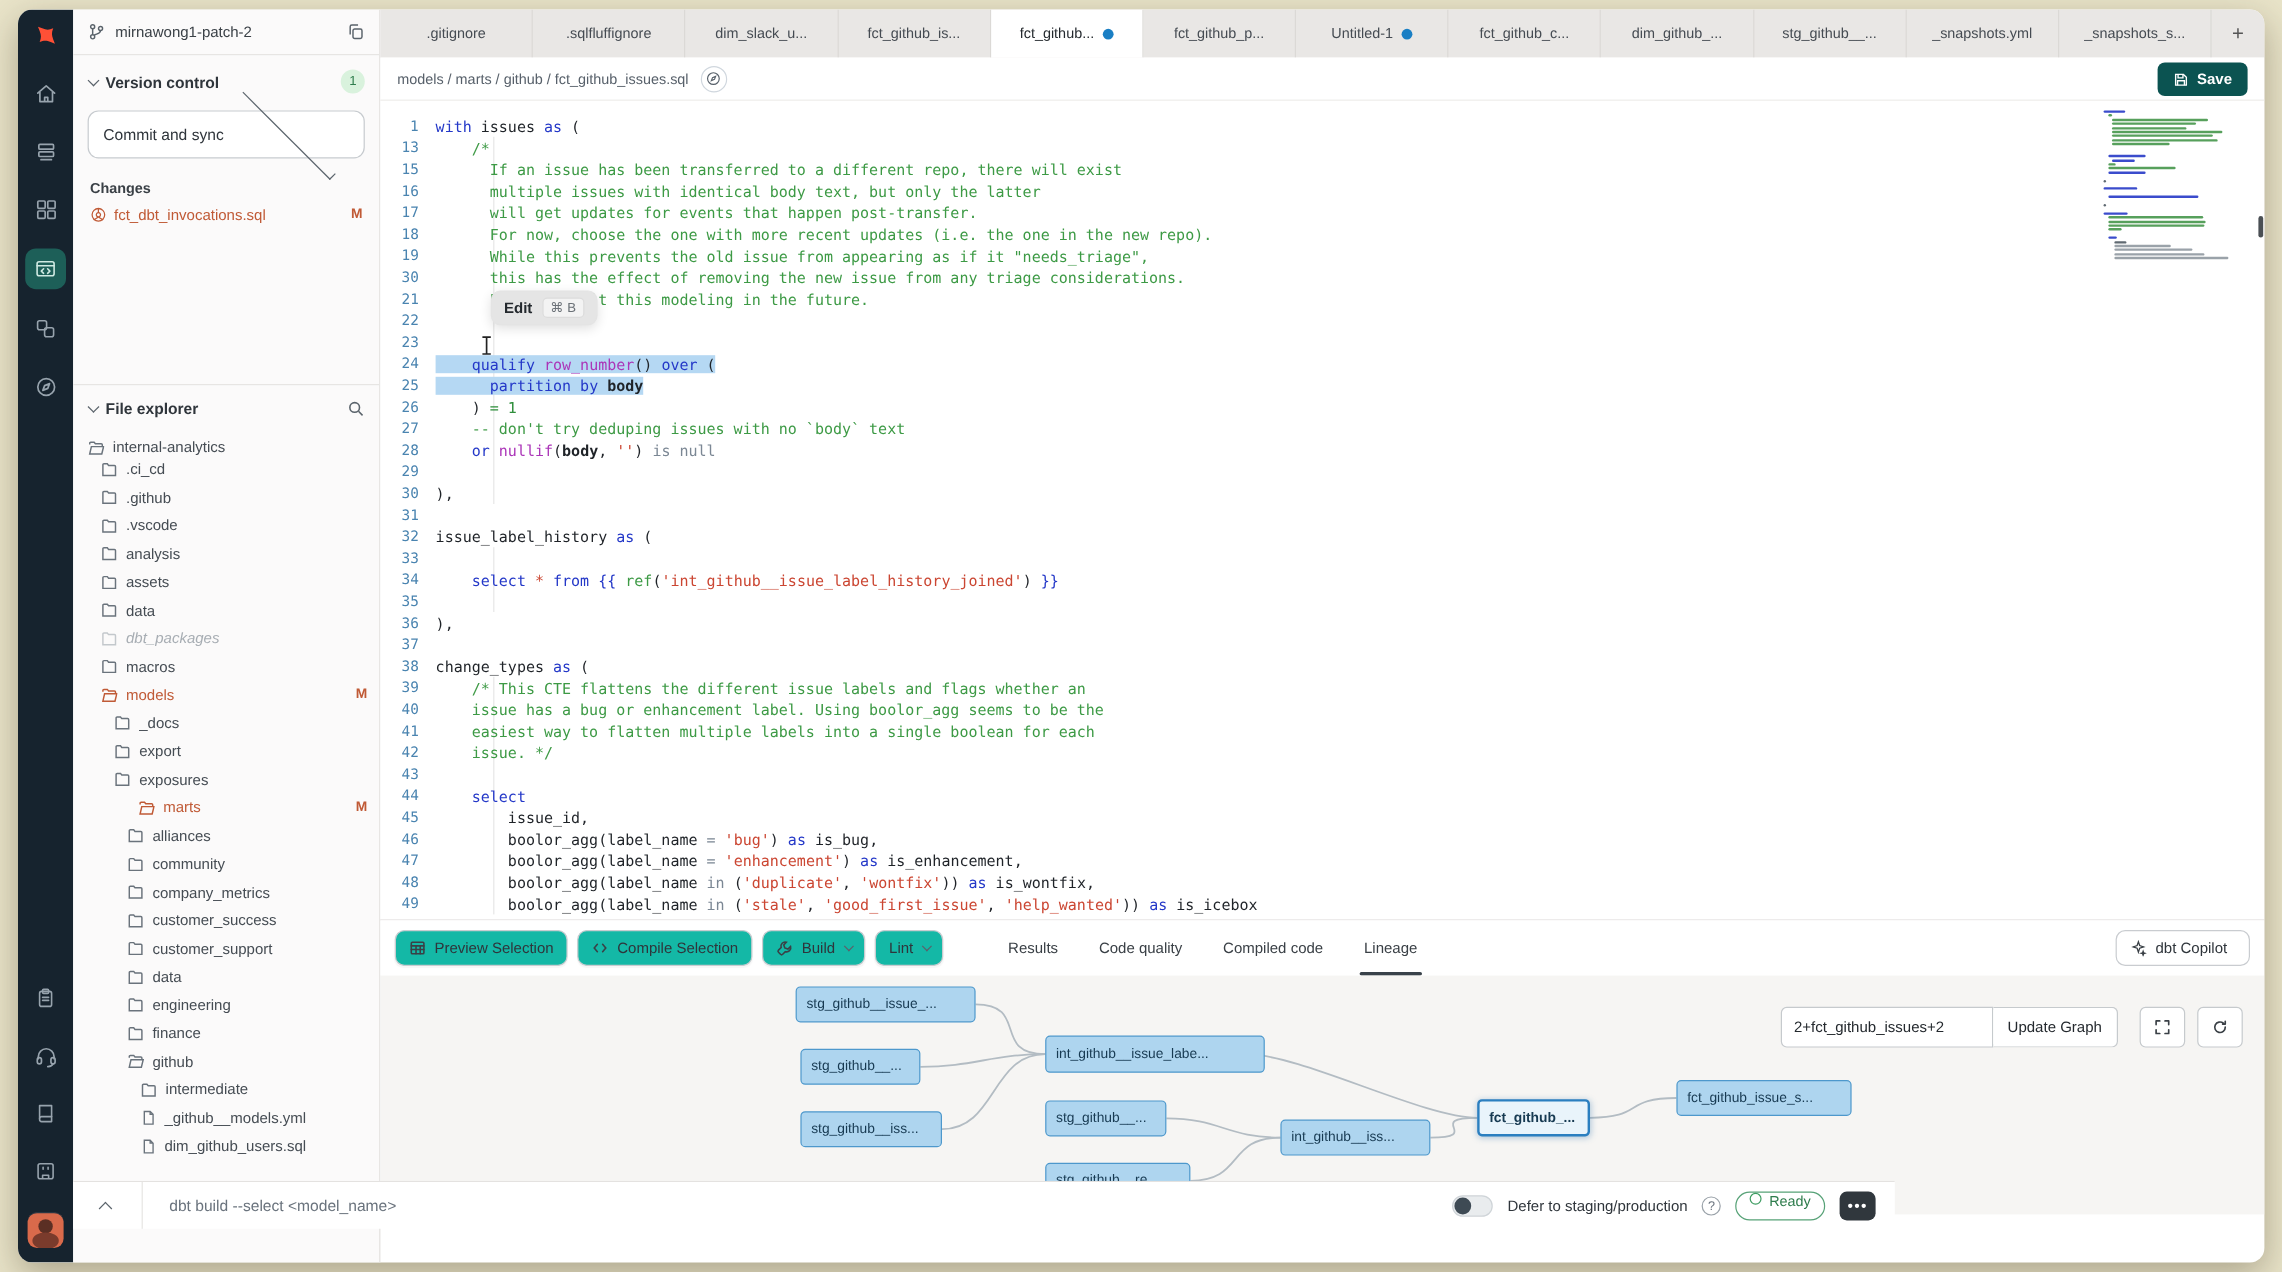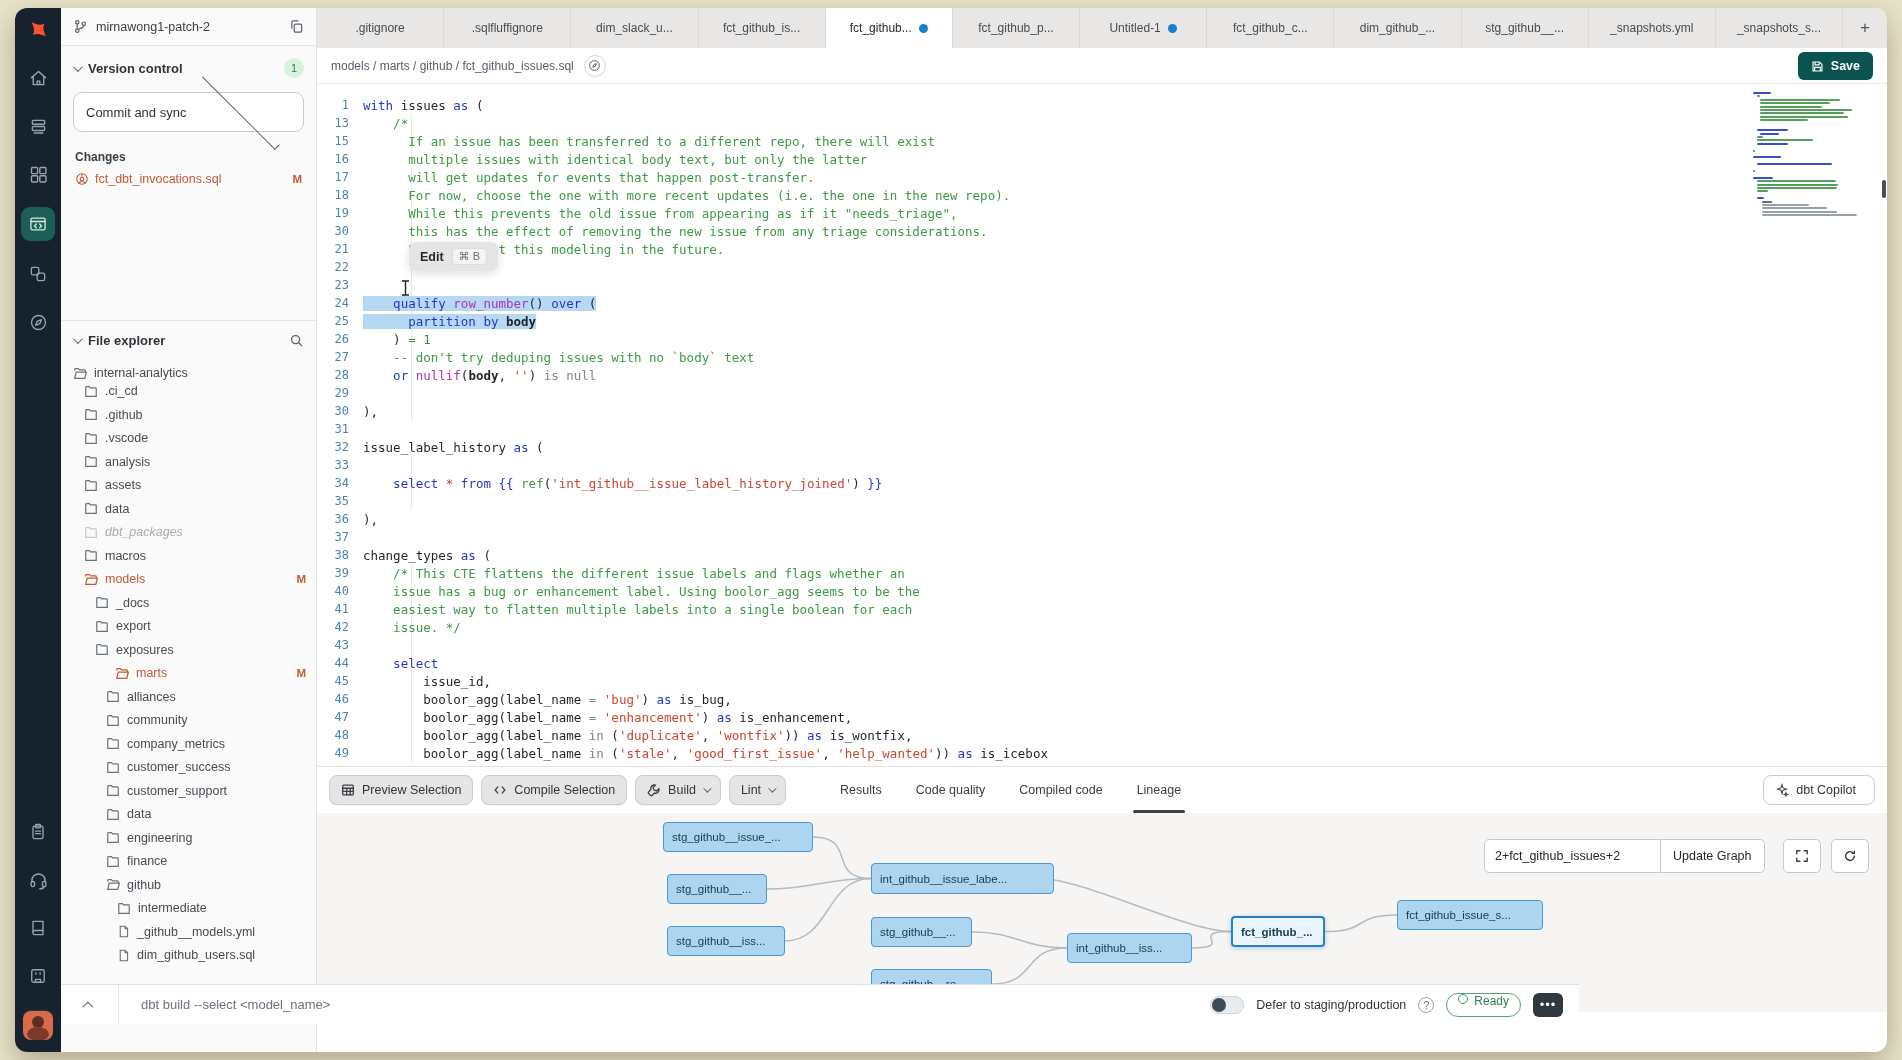--- a/index.html
+++ b/index.html
@@ -72,21 +72,21 @@
   .tooltip .lbl { font-size:12.5px; font-weight:700; color:#24292e; }
   .tooltip kbd { background:#f3f3f3; border:1px solid #dcdcdc; border-radius:4px; font-size:11px; color:#6b7177; padding:1px 6px;
                  font-family:"Liberation Sans",sans-serif; }
   .ibeam { position:absolute; left:84px; top:196px; width:9px; height:16px; z-index:4; }
   .minimap { position:absolute; right:14px; top:8px; width:120px; }
   .mm-bar { height:2px; margin-bottom:1.4px; border-radius:1px; }
   .vthumb { position:absolute; right:1px; top:96px; width:4px; height:18px; background:#4a4f54; border-radius:2px; }
   
   .panel { height:246px; border-top:1px solid #e4e2e0; display:flex; flex-direction:column; flex:none; }
   .ptoolbar { height:46px; background:#fff; display:flex; align-items:center; padding:0 12px; gap:8px; flex:none; position:relative; }
-  .pbtn { height:30px; border:1px solid #c9ccd0; border-radius:8px; background:#e5e5e5; display:flex; align-items:center; gap:7px;
+  .pbtn { height:30px; border:1px solid #c9ccd0; border-radius:8px; background:#14b8a6; display:flex; align-items:center; gap:7px;
           padding:0 11px; font-size:12.5px; color:#2f353b; box-shadow:0 1px 1px rgba(0,0,0,.04); }
   .pbtn svg { stroke:#3a4046; fill:none; stroke-width:1.5; stroke-linecap:round; }
   .pbtn .dchev { width:6px; height:6px; border-right:1.5px solid #5a636b; border-bottom:1.5px solid #5a636b; transform:rotate(45deg) translateY(-2px); }
   .ptabs { display:flex; gap:34px; margin-left:46px; height:100%; align-items:center; }
   .ptab { font-size:12.5px; color:#3a4046; height:100%; display:flex; align-items:center; position:relative; }
   .ptab.active::after { content:""; position:absolute; left:-4px; right:-4px; bottom:0; height:3px; background:#39424a; border-radius:2px; }
   .copilot { margin-left:auto; height:30px; border:1px solid #c9ccd0; border-radius:8px; display:flex; align-items:center; gap:7px;
              padding:0 11px; font-size:12.5px; color:#2f353b; }
   .lineage { flex:1; background:#f6f5f3; position:relative; overflow:hidden; }
   .lineage svg.edges { position:absolute; inset:0; }

